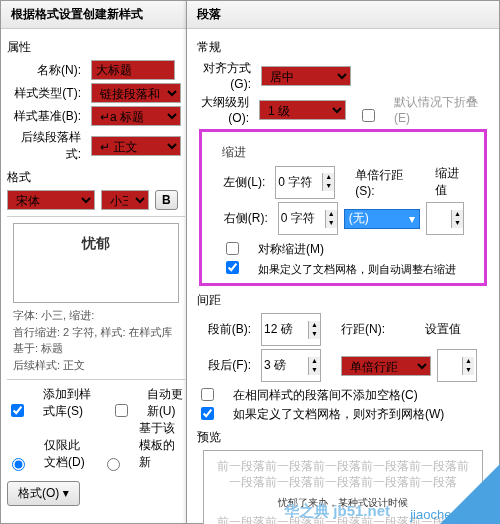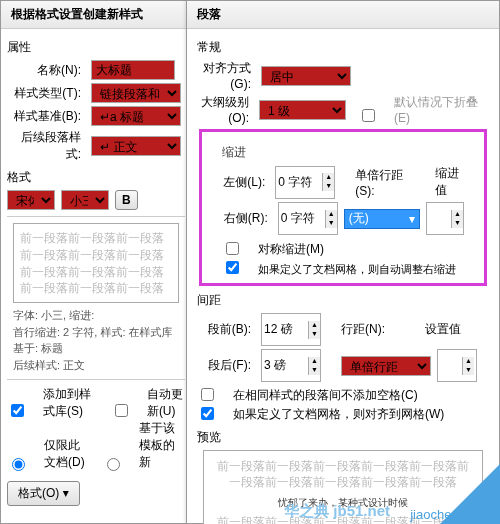--- a/index.html
+++ b/index.html
@@ -5,21 +5,21 @@
 *{box-sizing:border-box;font-family:"Microsoft YaHei",SimSun,sans-serif;font-size:12px}
 body{margin:0;background:#e8e8e8;width:500px;height:524px;overflow:hidden;position:relative}
 .dlg{position:absolute;background:#fff;border:1px solid #999;box-shadow:0 0 4px rgba(0,0,0,.2)}
 .titlebar{background:linear-gradient(#f7f7f7,#e8e8e8);padding:5px 10px;border-bottom:1px solid #ccc;font-weight:bold}
 .section-title{font-weight:normal;margin:6px 0 4px 0}
 .row{display:flex;align-items:center;gap:6px;margin:3px 0}
 .lbl{width:78px;text-align:right;padding-right:4px}
 .lbl2{width:58px;text-align:right;padding-right:4px}
 select,input[type=text]{border:1px solid #aaa;padding:2px 4px;background:#b91c1c;height:20px}
 .combo{width:90px}
-.combo-sm{width:48px}
+.combo-sm{width:88px}
 .spin{display:inline-flex;align-items:center;border:1px solid #aaa;height:33px}
 .spin input{border:none;width:46px;text-align:left;padding:0 2px;height:18px}
 .spin .btns{display:flex;flex-direction:column}
 .spin .btns div{width:12px;height:9px;border-left:1px solid #aaa;background:#eee;font-size:7px;text-align:center;line-height:8px;cursor:pointer}
 .tabs{display:flex;border-bottom:1px solid #aaa;margin:4px 6px 0 6px}
 .tab{padding:4px 10px;border:1px solid #aaa;border-bottom:none;margin-right:2px;background:#f0f0f0;border-radius:3px 3px 0 0;cursor:pointer}
 .tab.active{background:#fff}
 hr{border:none;border-top:1px solid #ccc;margin:6px 0}
 .chk{display:flex;align-items:flex-end;gap:16px}
 .preview{border:1px solid #aaa;margin:4px 6px;height:80px;background:#fff;padding:6px;overflow:hidden;color:#bbb;font-size:10px;line-height:1.4}
@@ -56,21 +56,20 @@
         <select class="combo"><option>↵ 正文</option></select>
       </div>
     <div class="section-title">格式</div>
     <div class="row">
       <select class="combo-sm"><option>宋体</option></select>
       <select style="width:48px"><option>小三</option></select>
       <button class="btn" style="padding:2px 6px;font-weight:bold">B</button>
     </div>
     <hr>
     <div class="preview">
-      <div>前一段落前一段落前一段落前一段落前一段落前一段落前一段落前一段落前一段落前一段落前一段落前一段落</div>
       <div style="text-align:center;color:#333;font-size:14px;font-weight:bold;margin-top:4px">忧郁</div>
 
     </div>
     <div class="summary" style="white-space:pre-line">字体: 小三, 缩进:
 首行缩进: 2 字符, 样式: 在样式库
 基于: 标题
 后续样式: 正文</div>
     <hr>
     <div class="chk">
         <input type="checkbox" checked="" style="">

